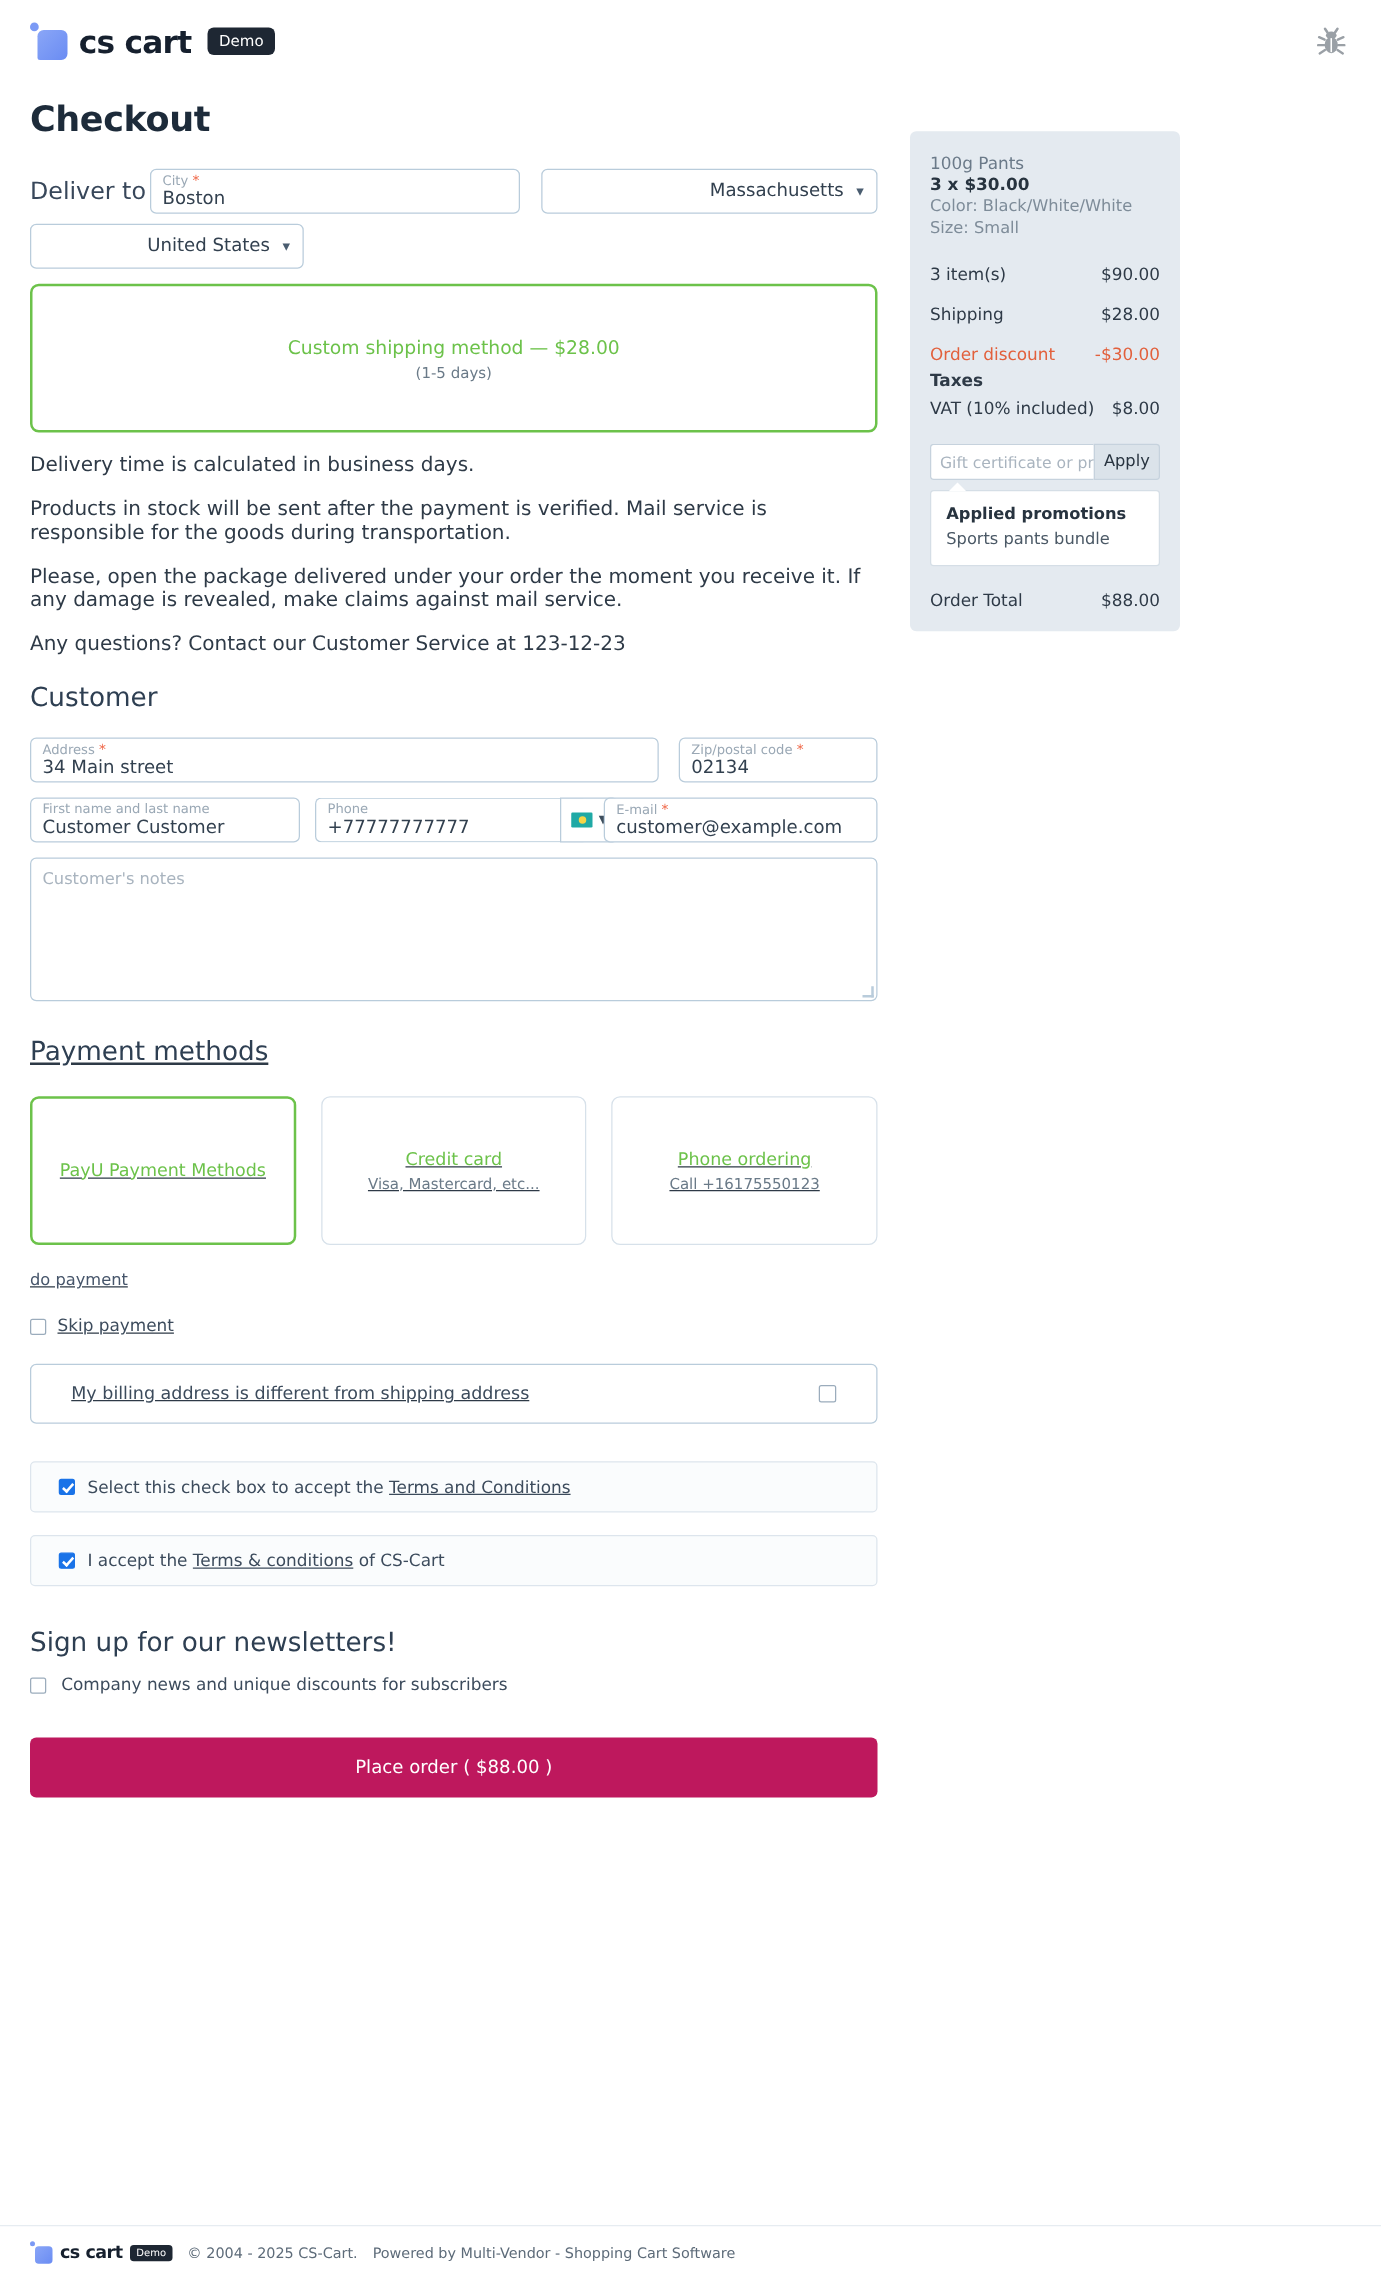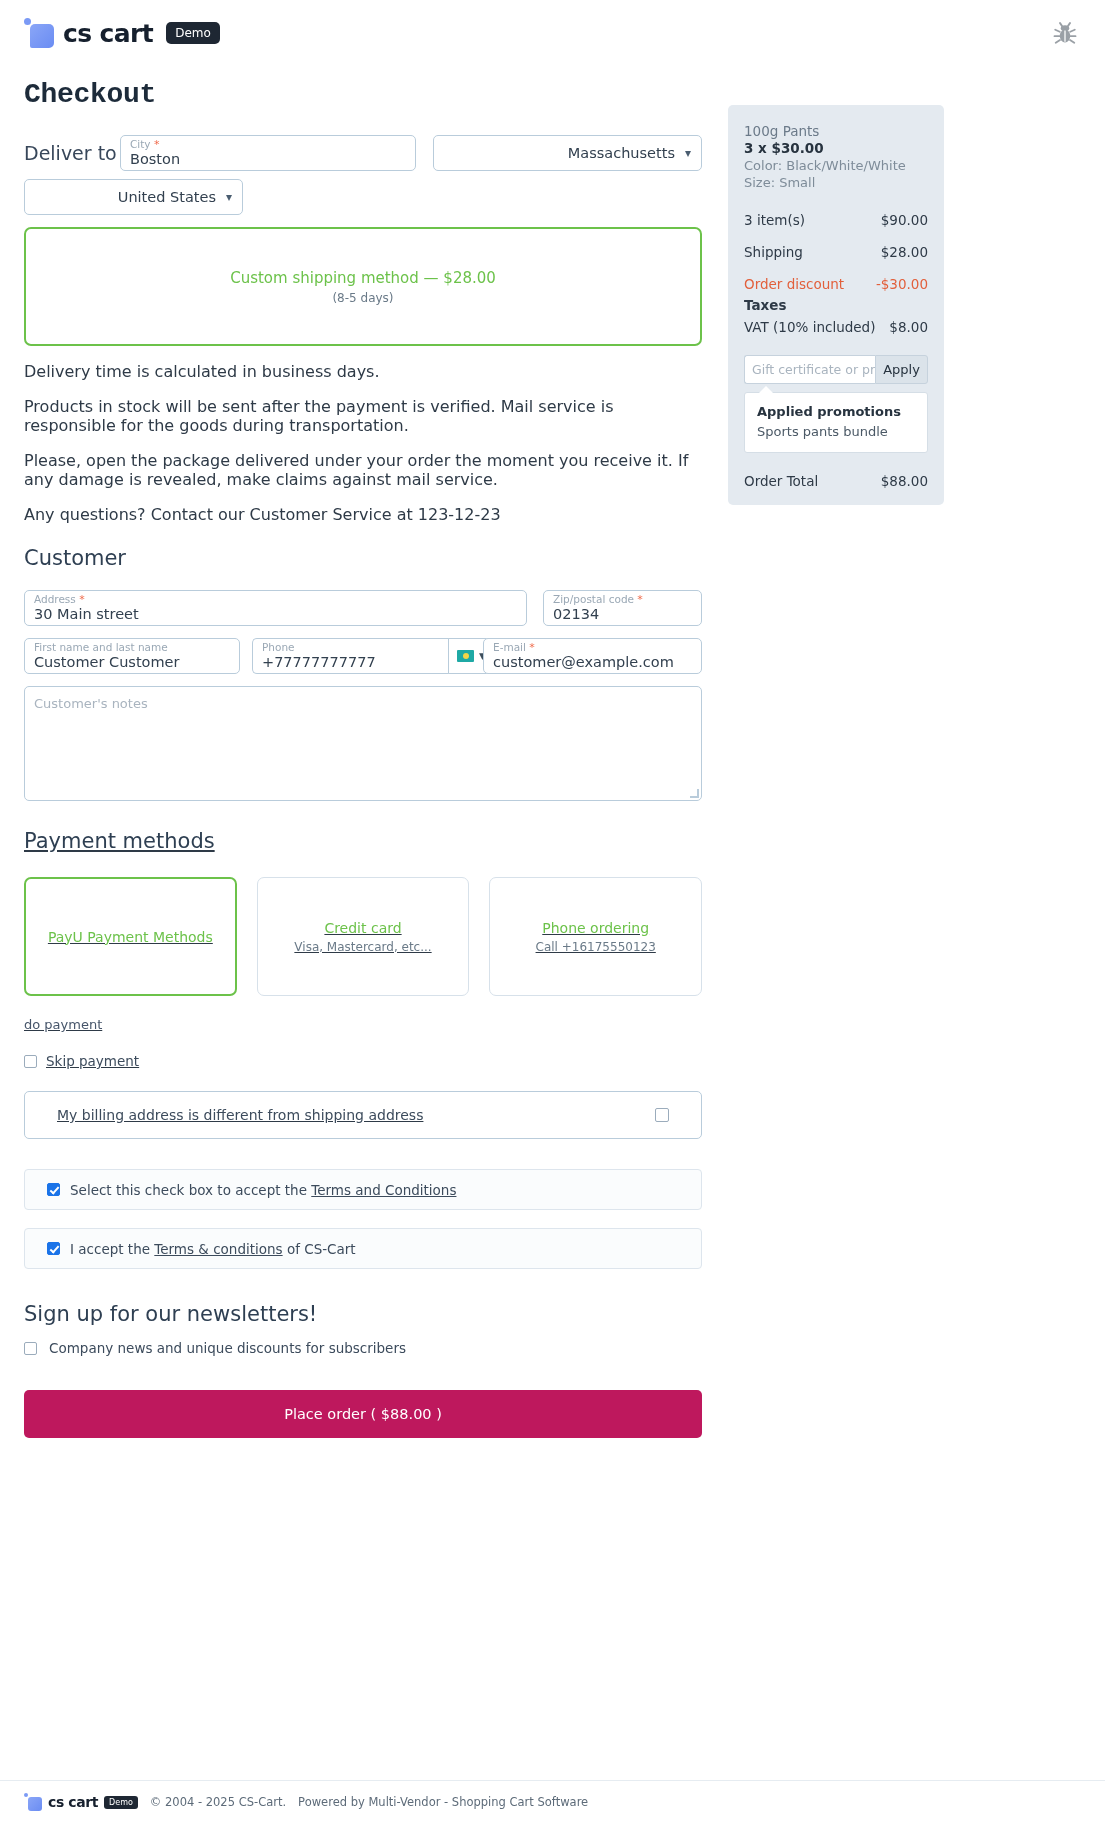--- a/index.html
+++ b/index.html
@@ -33,21 +33,21 @@
   }
   .demo-badge {
     background:#1e2733; color:#ffffff; font-size:12px; font-weight:500;
     padding:4px 9px; border-radius:5px; margin-left:4px;
   }
   .bug-icon { position:absolute; right:25px; top:18px; width:30px; height:30px; }
 
   
   .page-title {
     position:absolute; left:24px; top:79px;
-    font-size:28px; font-weight:700; color:#1d2b3a; letter-spacing:-0.3px;font-family:Liberation Mono, monospace;
+    font-size:28px; font-weight:700; color:#1d2b3a; letter-spacing:-0.3px;
   }
 
   
   .main-col { position:absolute; left:24px; top:135px; width:678px; }
 
   .deliver-row { display:flex; align-items:center; gap:0; height:36px; }
   .deliver-label { font-size:19px; color:#38475a; width:96px; flex:none; }
 
   
   .field {
@@ -274,41 +274,41 @@
     </div>
     <div class="sel country-sel">
       <span>United States</span>
       <span class="caret">▾</span>
     </div>
   </div>
 
   <div style="position:relative;">
     <div class="ship-card" style="top:12px;">
       <div class="ship-title">Custom shipping method — $28.00</div>
-      <div class="ship-sub">(8-5 days)</div>
+      <div class="ship-sub">(1-5 days)</div>
     </div>
   </div>
 
   <div style="margin-top:147px;">
     <p>Delivery time is calculated in business days.</p>
     <p>Products in stock will be sent after the payment is verified. Mail service is responsible for the goods during transportation.</p>
     <p>Please, open the package delivered under your order the moment you receive it. If any damage is revealed, make claims against mail service.</p>
     <p>Any questions? Contact our Customer Service at 123-12-23</p>
   </div>
 
   <div style="margin-top:22px;">
     <div class="section-head">Customer</div>
 
     <div class="row" style="margin-top:20px;">
       <div class="field addr-field">
         <span class="flabel">
           <span>Address</span>
           <span class="req">*</span>
         </span>
-        <span class="fval">30 Main street</span>
+        <span class="fval">34 Main street</span>
       </div>
       <div class="field zip-field">
         <span class="flabel">
           <span>Zip/postal code</span>
           <span class="req">*</span>
         </span>
         <span class="fval">02134</span>
       </div>
     </div>
 

